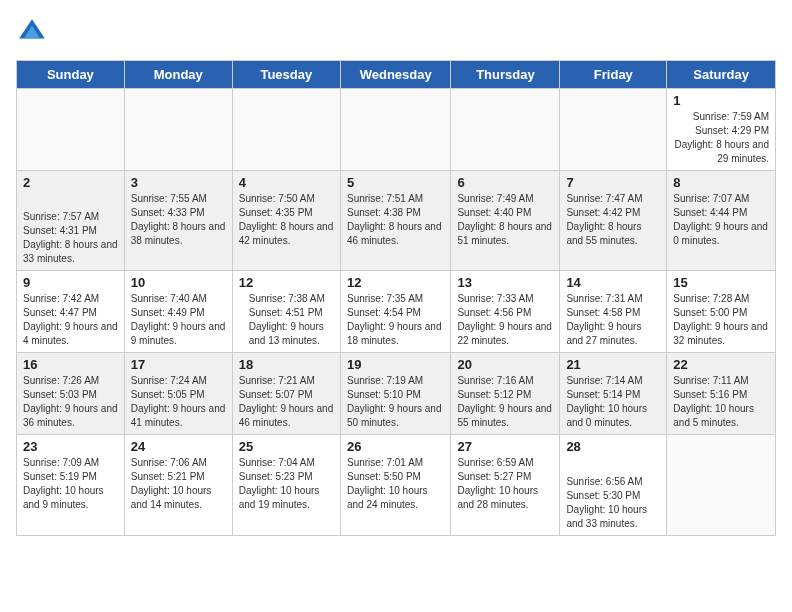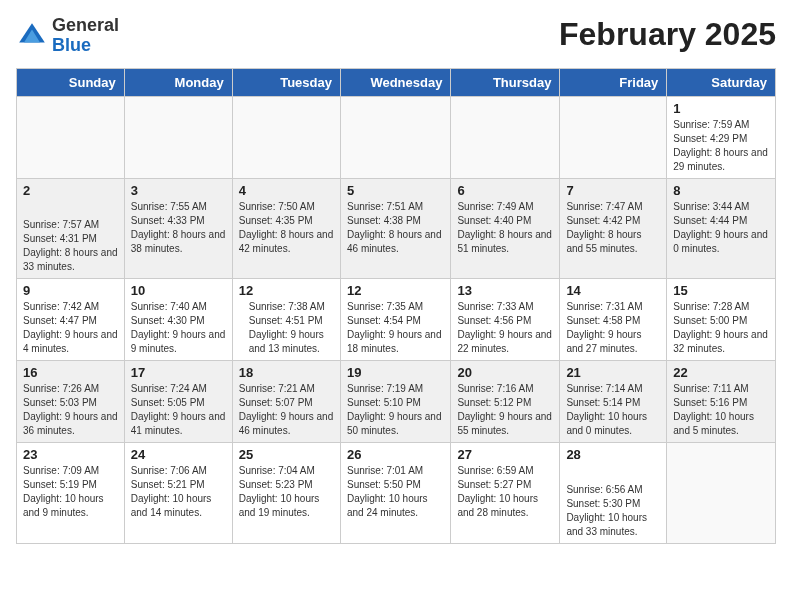--- a/index.html
+++ b/index.html
@@ -48,21 +48,21 @@
       width: 100%;
       border-collapse: collapse;
       border: 1px solid #ccc;
     }
     .calendar th {
       background-color: #2962b0;
       color: #fff;
       font-size: 13px;
       font-weight: bold;
       padding: 6px 8px;
-      text-align: right;
+      text-align: center;
       border: 1px solid #ccc;
     }
     .calendar td {
       vertical-align: top;
       border: 1px solid #ccc;
       padding: 4px 6px;
       width: 113px;
       min-height: 80px;
       font-size: 10.5px;
       color: #222;
@@ -87,27 +87,22 @@
   </style>
 </head>
 <body>
 
 <div class="header-section">
   <div class="logo">
     <svg class="logo-icon" viewBox="0 0 40 40" xmlns="http://www.w3.org/2000/svg">
       <polygon points="20,4 36,28 4,28" fill="#1a6bbf"></polygon>
       <polygon points="20,12 30,28 10,28" fill="#4a9de0"></polygon>
     </svg>
-    <div class="logo-text">
-      <span class="logo-general">General</span><br>
-      <span class="logo-blue">Blue</span>
-    </div>
   </div>
   <div class="title-section">
-    <div class="calendar-title">February 2025</div>
   </div>
 </div>
 
 <table class="calendar">
   <thead>
     <tr>
     <th>Sunday</th>
         <th>Monday</th>
         <th>Tuesday</th>
         <th>Wednesday</th>
@@ -119,21 +114,21 @@
   <tbody id="calendar-body">
   <tr>
         <td class="empty"></td>
         <td class="empty"></td>
         <td class="empty"></td>
         <td class="empty"></td>
         <td class="empty"></td>
         <td class="empty"></td>
         <td>
           <div class="day-number">1</div>
-          <div class="day-info" style="white-space: pre-line;">Sunrise: 7:59 AM
+          <div class="day-info" style="white-space: pre-line; text-align: right;">Sunrise: 7:59 AM
 Sunset: 4:29 PM
 Daylight: 8 hours and 29 minutes.</div>
         </td>
       </tr>
       <tr class="row-shaded">
         <td>
           <div class="day-number">2</div>
           <div class="day-info" style="white-space: pre-line; margin-top: 20px;">Sunrise: 7:57 AM
 Sunset: 4:31 PM
 Daylight: 8 hours and 33 minutes.</div>
@@ -163,36 +158,36 @@
 Daylight: 8 hours and 51 minutes.</div>
         </td>
         <td>
           <div class="day-number">7</div>
           <div class="day-info" style="white-space: pre-line;">Sunrise: 7:47 AM
 Sunset: 4:42 PM
 Daylight: 8 hours and 55 minutes.</div>
         </td>
         <td>
           <div class="day-number">8</div>
-          <div class="day-info" style="white-space: pre-line;">Sunrise: 3:44 AM
+          <div class="day-info" style="white-space: pre-line;">Sunrise: 7:07 AM
 Sunset: 4:44 PM
 Daylight: 9 hours and 0 minutes.</div>
         </td>
       </tr>
       <tr>
         <td>
           <div class="day-number">9</div>
           <div class="day-info" style="white-space: pre-line;">Sunrise: 7:42 AM
 Sunset: 4:47 PM
 Daylight: 9 hours and 4 minutes.</div>
         </td>
         <td>
           <div class="day-number">10</div>
           <div class="day-info" style="white-space: pre-line;">Sunrise: 7:40 AM
-Sunset: 4:30 PM
+Sunset: 4:49 PM
 Daylight: 9 hours and 9 minutes.</div>
         </td>
         <td>
           <div class="day-number">12</div>
           <div class="day-info" style="white-space: pre-line; margin-left: 10px;">Sunrise: 7:38 AM
 Sunset: 4:51 PM
 Daylight: 9 hours and 13 minutes.</div>
         </td>
         <td>
           <div class="day-number">12</div>

